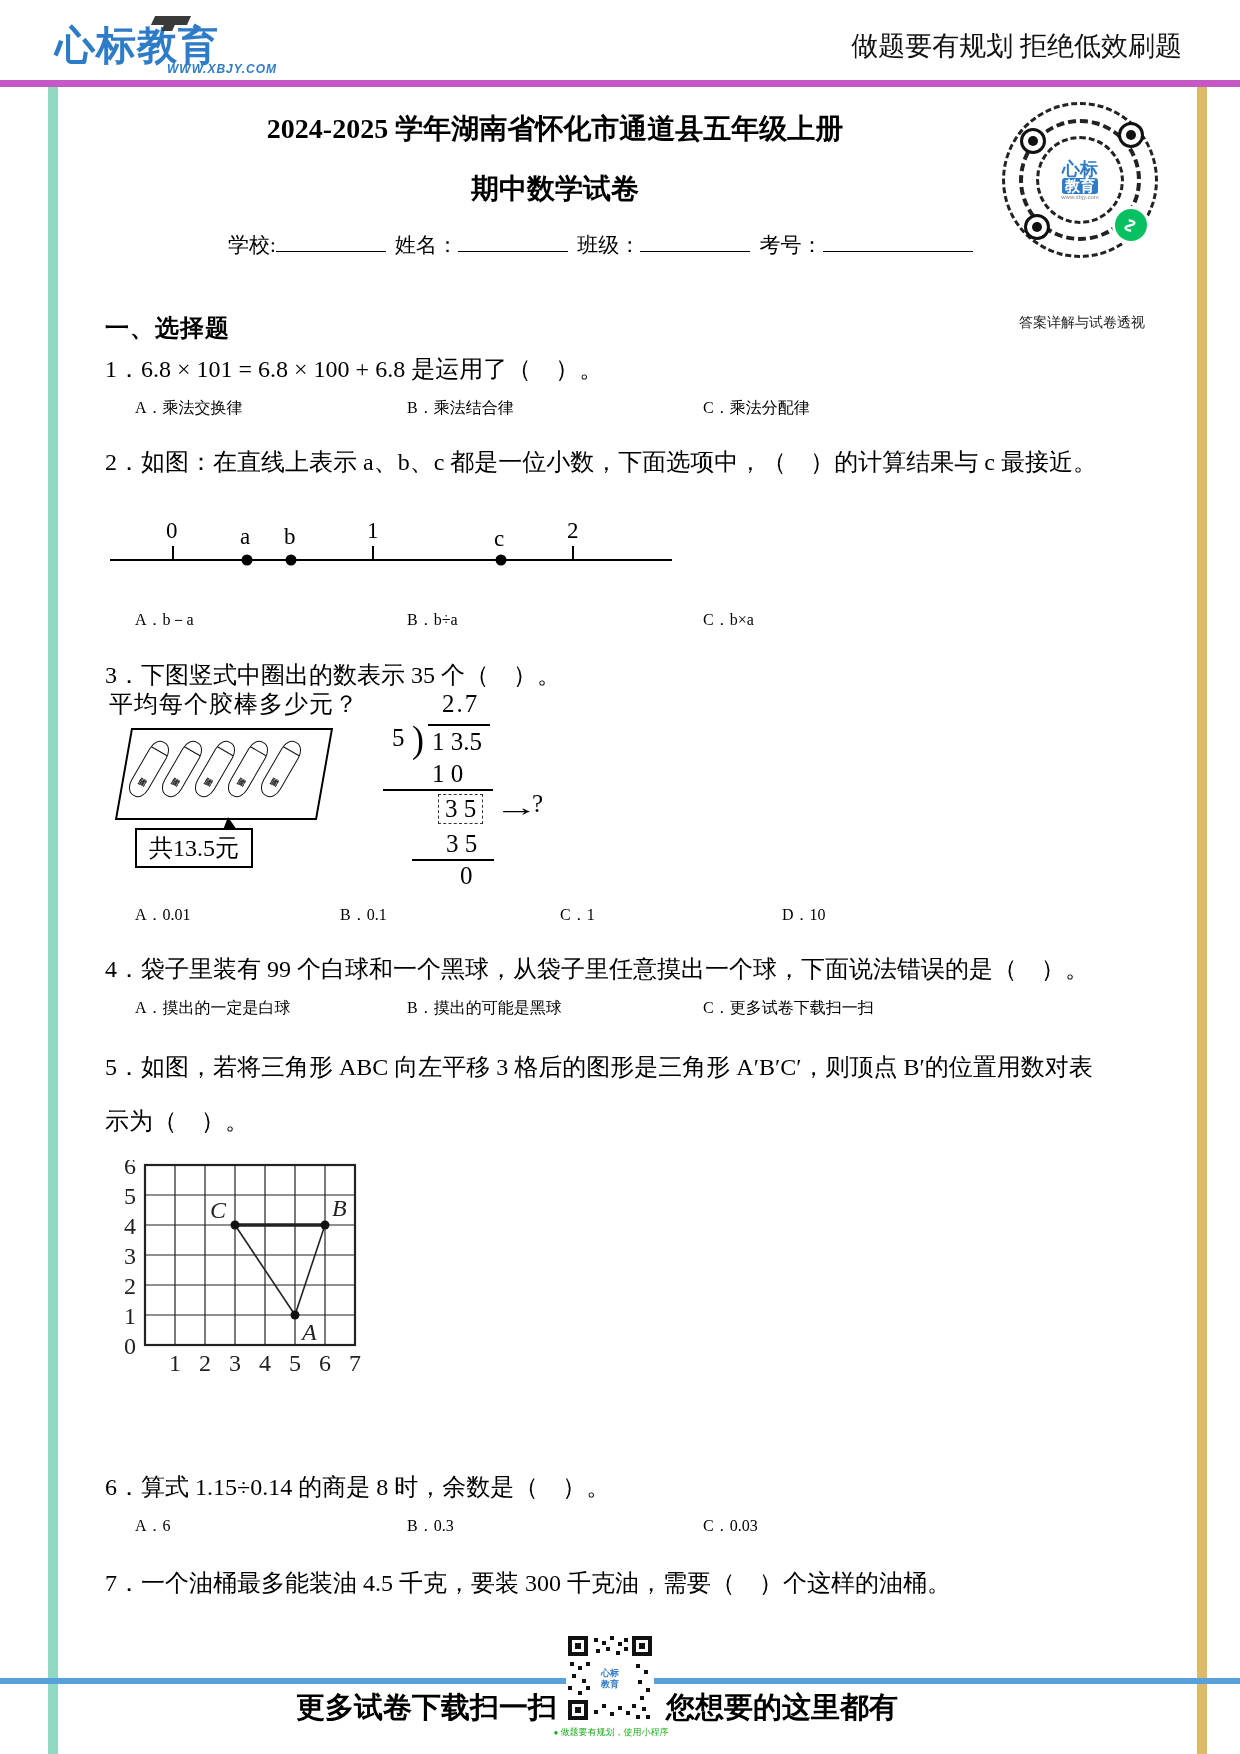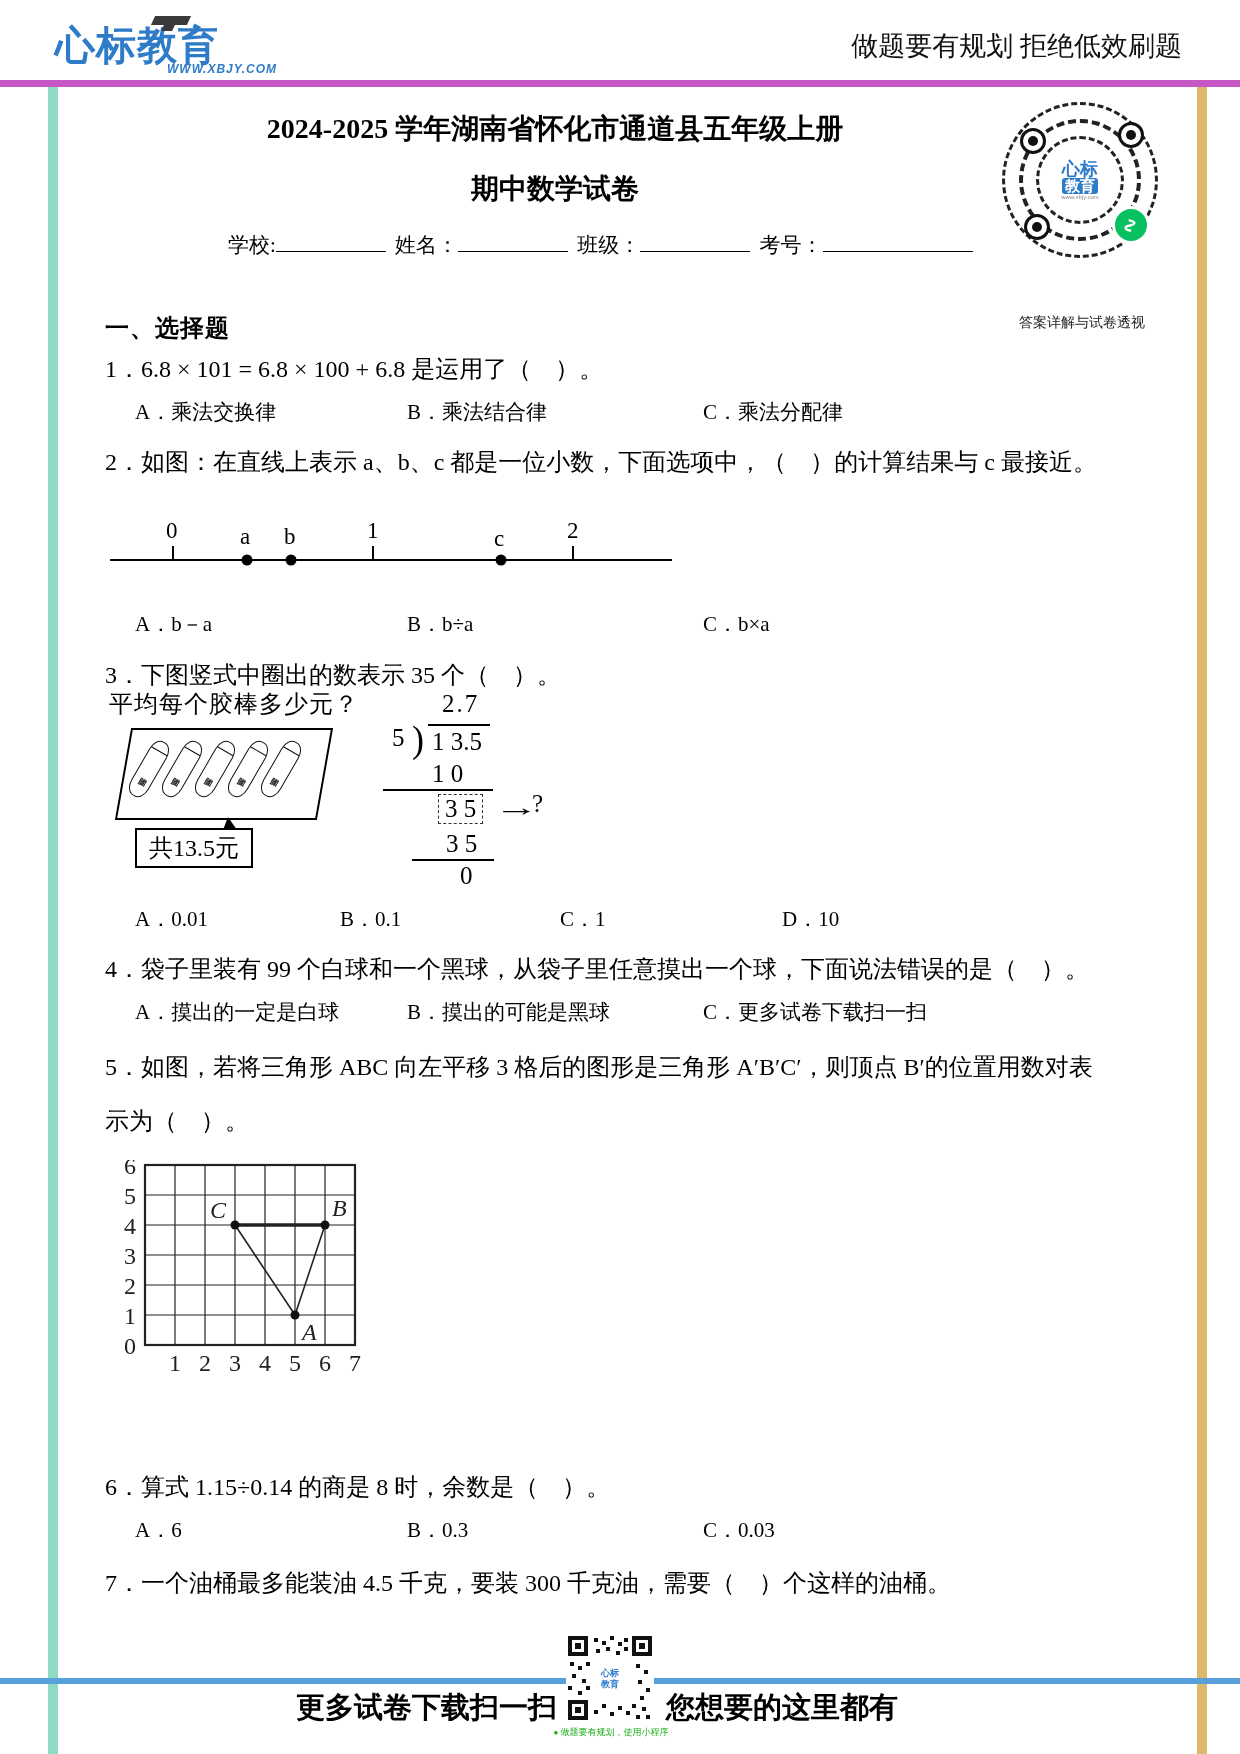--- a/index.html
+++ b/index.html
@@ -47,21 +47,21 @@
   
   .info{position:absolute;left:228px;top:230px;font-size:21px;white-space:nowrap;}
   .blank{display:inline-block;width:110px;border-bottom:1.6px solid #000;height:1em;
          vertical-align:baseline;margin-right:4px;}
 
   .section-title{position:absolute;left:105px;top:312px;font-size:24px;font-weight:bold;
                  font-family:"Liberation Sans",sans-serif;letter-spacing:1px;}
 
   .q{position:absolute;left:105px;width:1020px;font-size:24px;line-height:1.45;}
   .q5{width:990px;line-height:54px;}
-  .opts{position:absolute;left:135px;display:flex;font-size:21px;white-space:nowrap;}
+  .opts{position:absolute;left:135px;display:flex;font-size:16px;white-space:nowrap;}
   .o3 > span:nth-child(1){width:272px;} .o3 > span:nth-child(2){width:296px;} .o3 > span:nth-child(3){flex:1;}
   .o4 > span:nth-child(1){width:205px;} .o4 > span:nth-child(2){width:220px;}
   .o4 > span:nth-child(3){width:222px;} .o4 > span:nth-child(4){flex:1;}
 
   
   .numline{position:absolute;left:100px;top:498px;}
   .numline line{stroke:#000;}
   .numline text{font-size:23px;fill:#000;font-family:"Liberation Serif",serif;}
 
   

